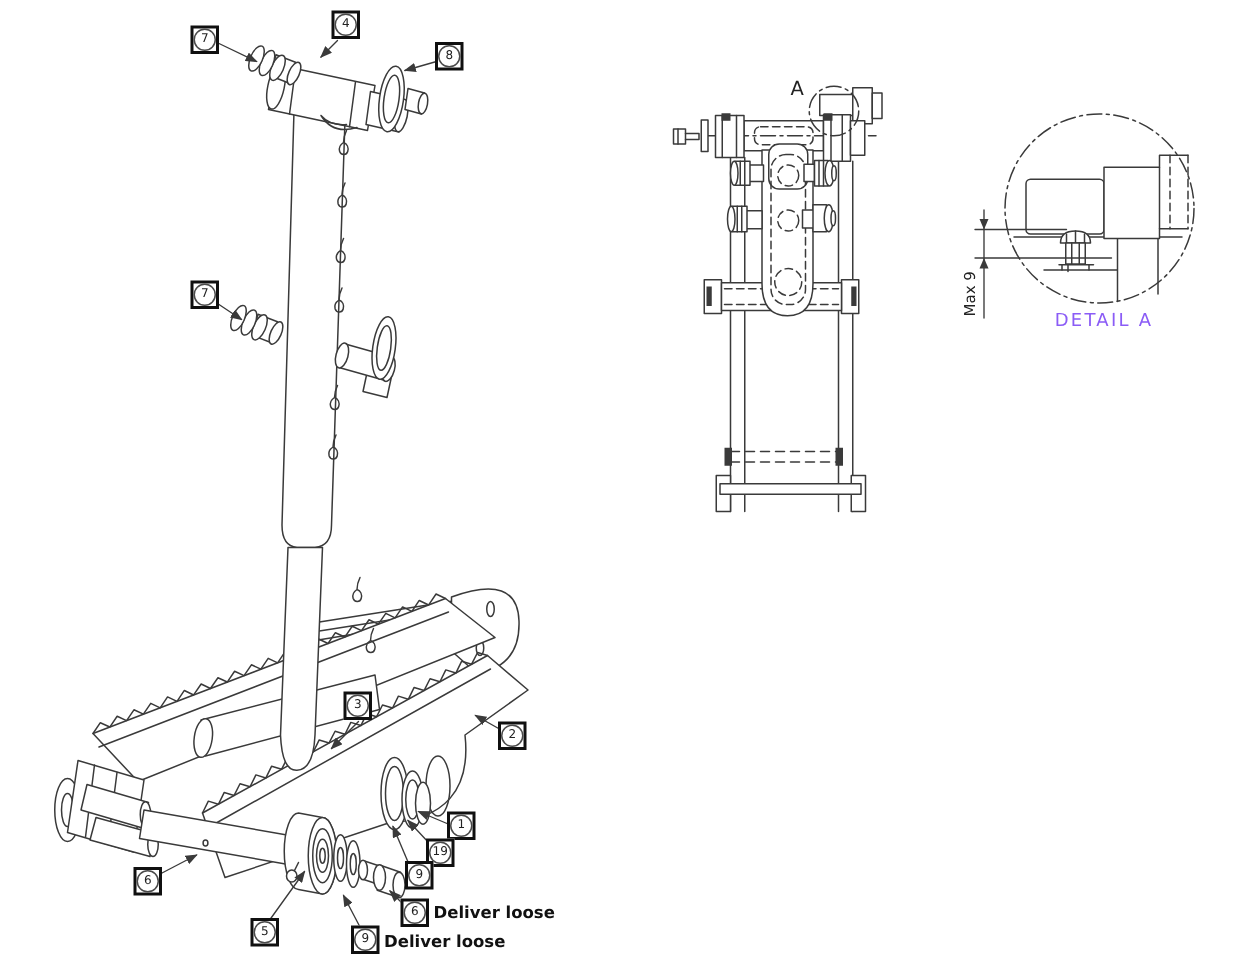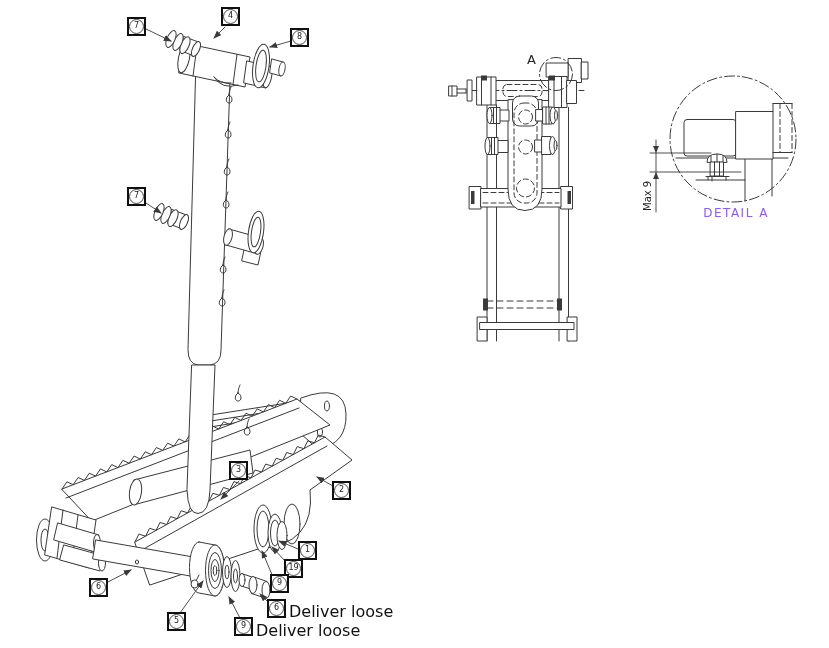--- a/index.html
+++ b/index.html
@@ -10,21 +10,21 @@
   svg .w{fill:#ffffff;}
   svg .b{fill:#3a3a3a;stroke:none;}
   svg .dash{stroke-dasharray:5 3;}
   svg .hid{stroke-dasharray:6 4;}
   svg .dashdot{stroke-dasharray:10 3 2 3;}
   svg .thin{stroke-width:0.9;}
   .callout{position:absolute;width:19px;height:19px;box-sizing:border-box;border:2.5px solid #101010;
            background:#fff;display:flex;align-items:center;justify-content:center;z-index:5;}
   .callout .c{width:13px;height:13px;border:1px solid #4a4a4a;border-radius:50%;
               font-size:8px;line-height:12px;text-align:center;color:#222;display:block;}
-  .note{position:absolute;font-size:16px;color:#111;white-space:nowrap;z-index:5;}
+  .note{position:absolute;font-size:11px;color:#111;white-space:nowrap;z-index:5;font-weight:bold;}
   .viewlabel{position:absolute;font-size:13px;color:#222;z-index:5;}
   .detailtitle{position:absolute;left:698px;top:206px;width:76px;text-align:center;
                font-size:12px;letter-spacing:1.5px;color:#8b5cf6;z-index:5;}
   .dimtext{position:absolute;left:642px;top:211px;transform:rotate(-90deg);
            transform-origin:0 0;font-size:10px;color:#222;z-index:5;white-space:nowrap;}
 </style>
 </head>
 <body>
 
 <div id="stage">

